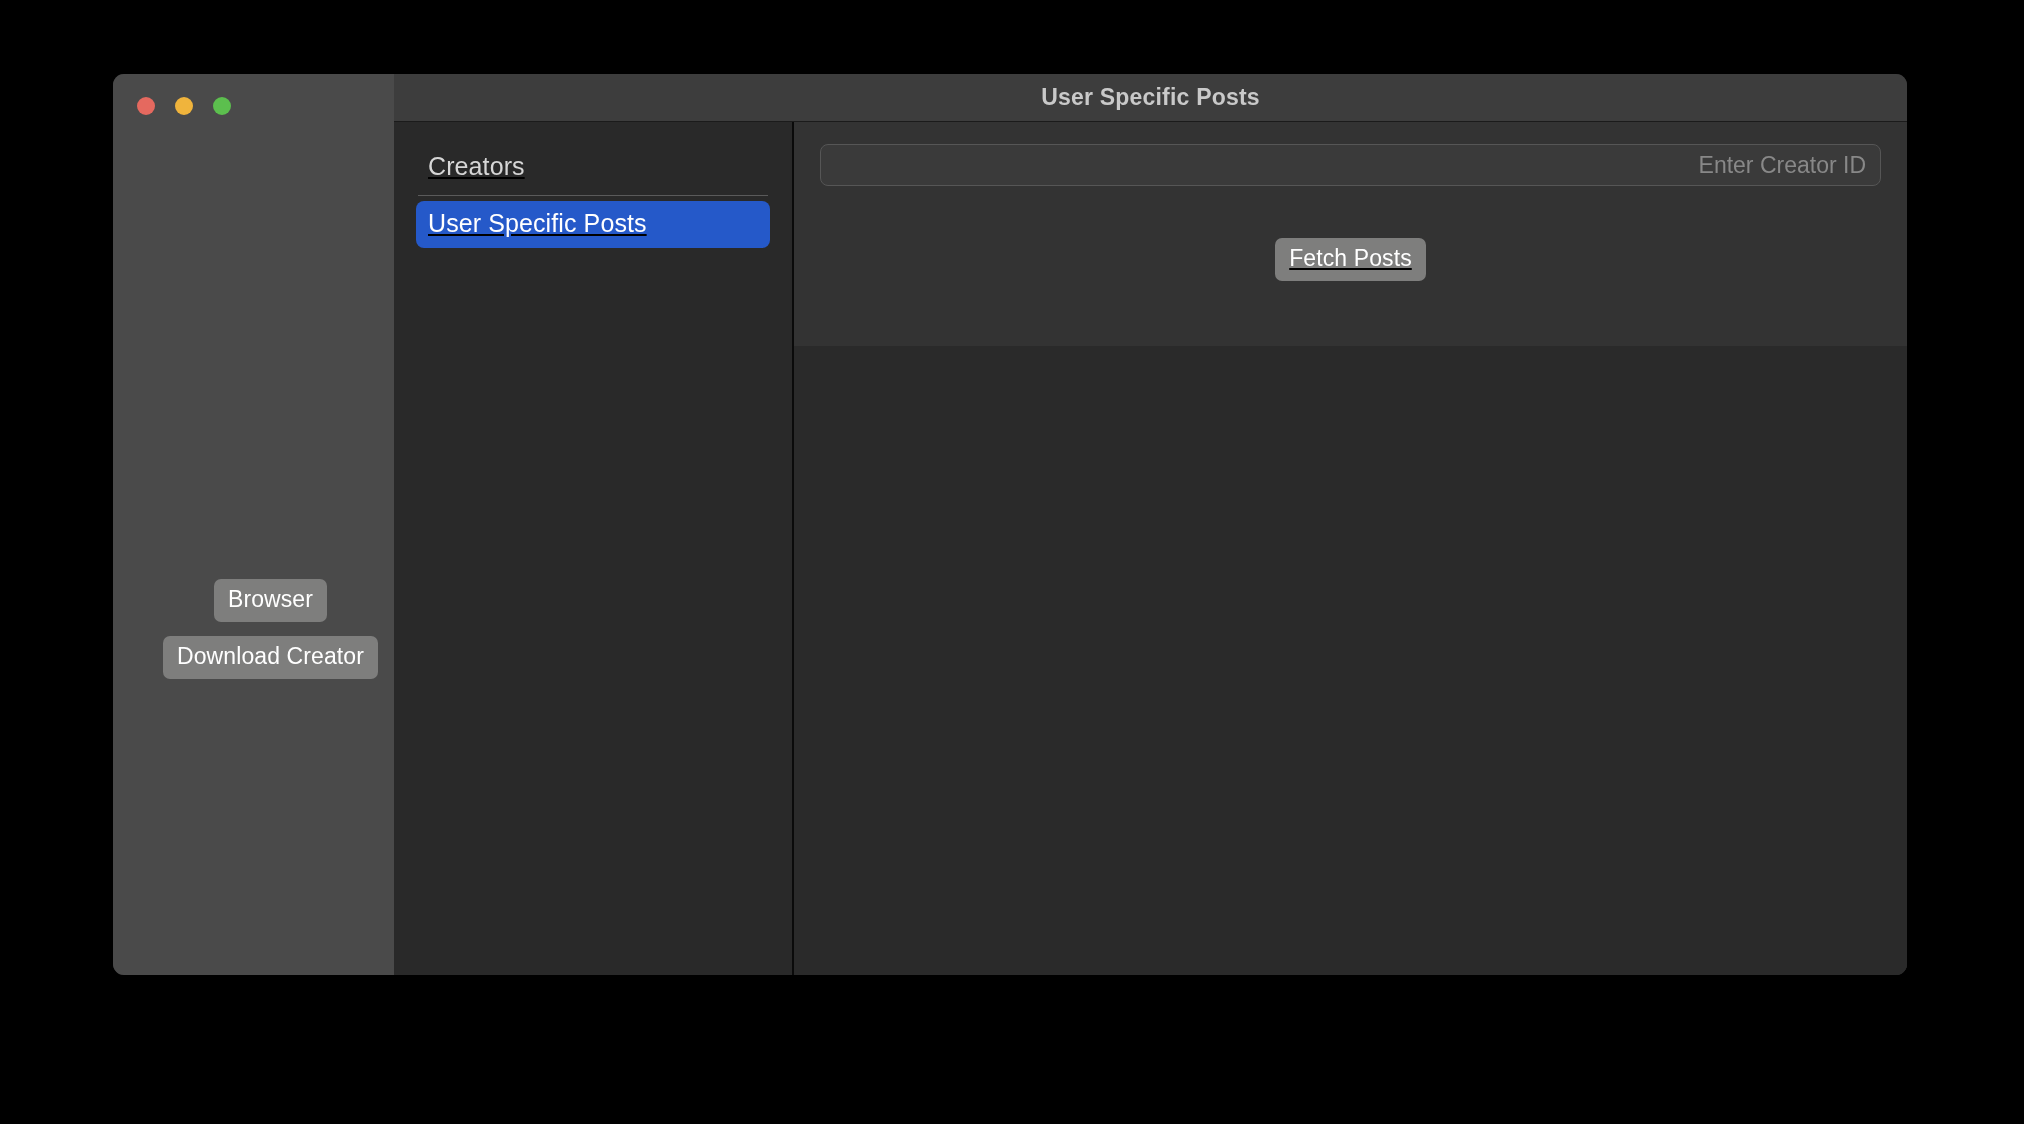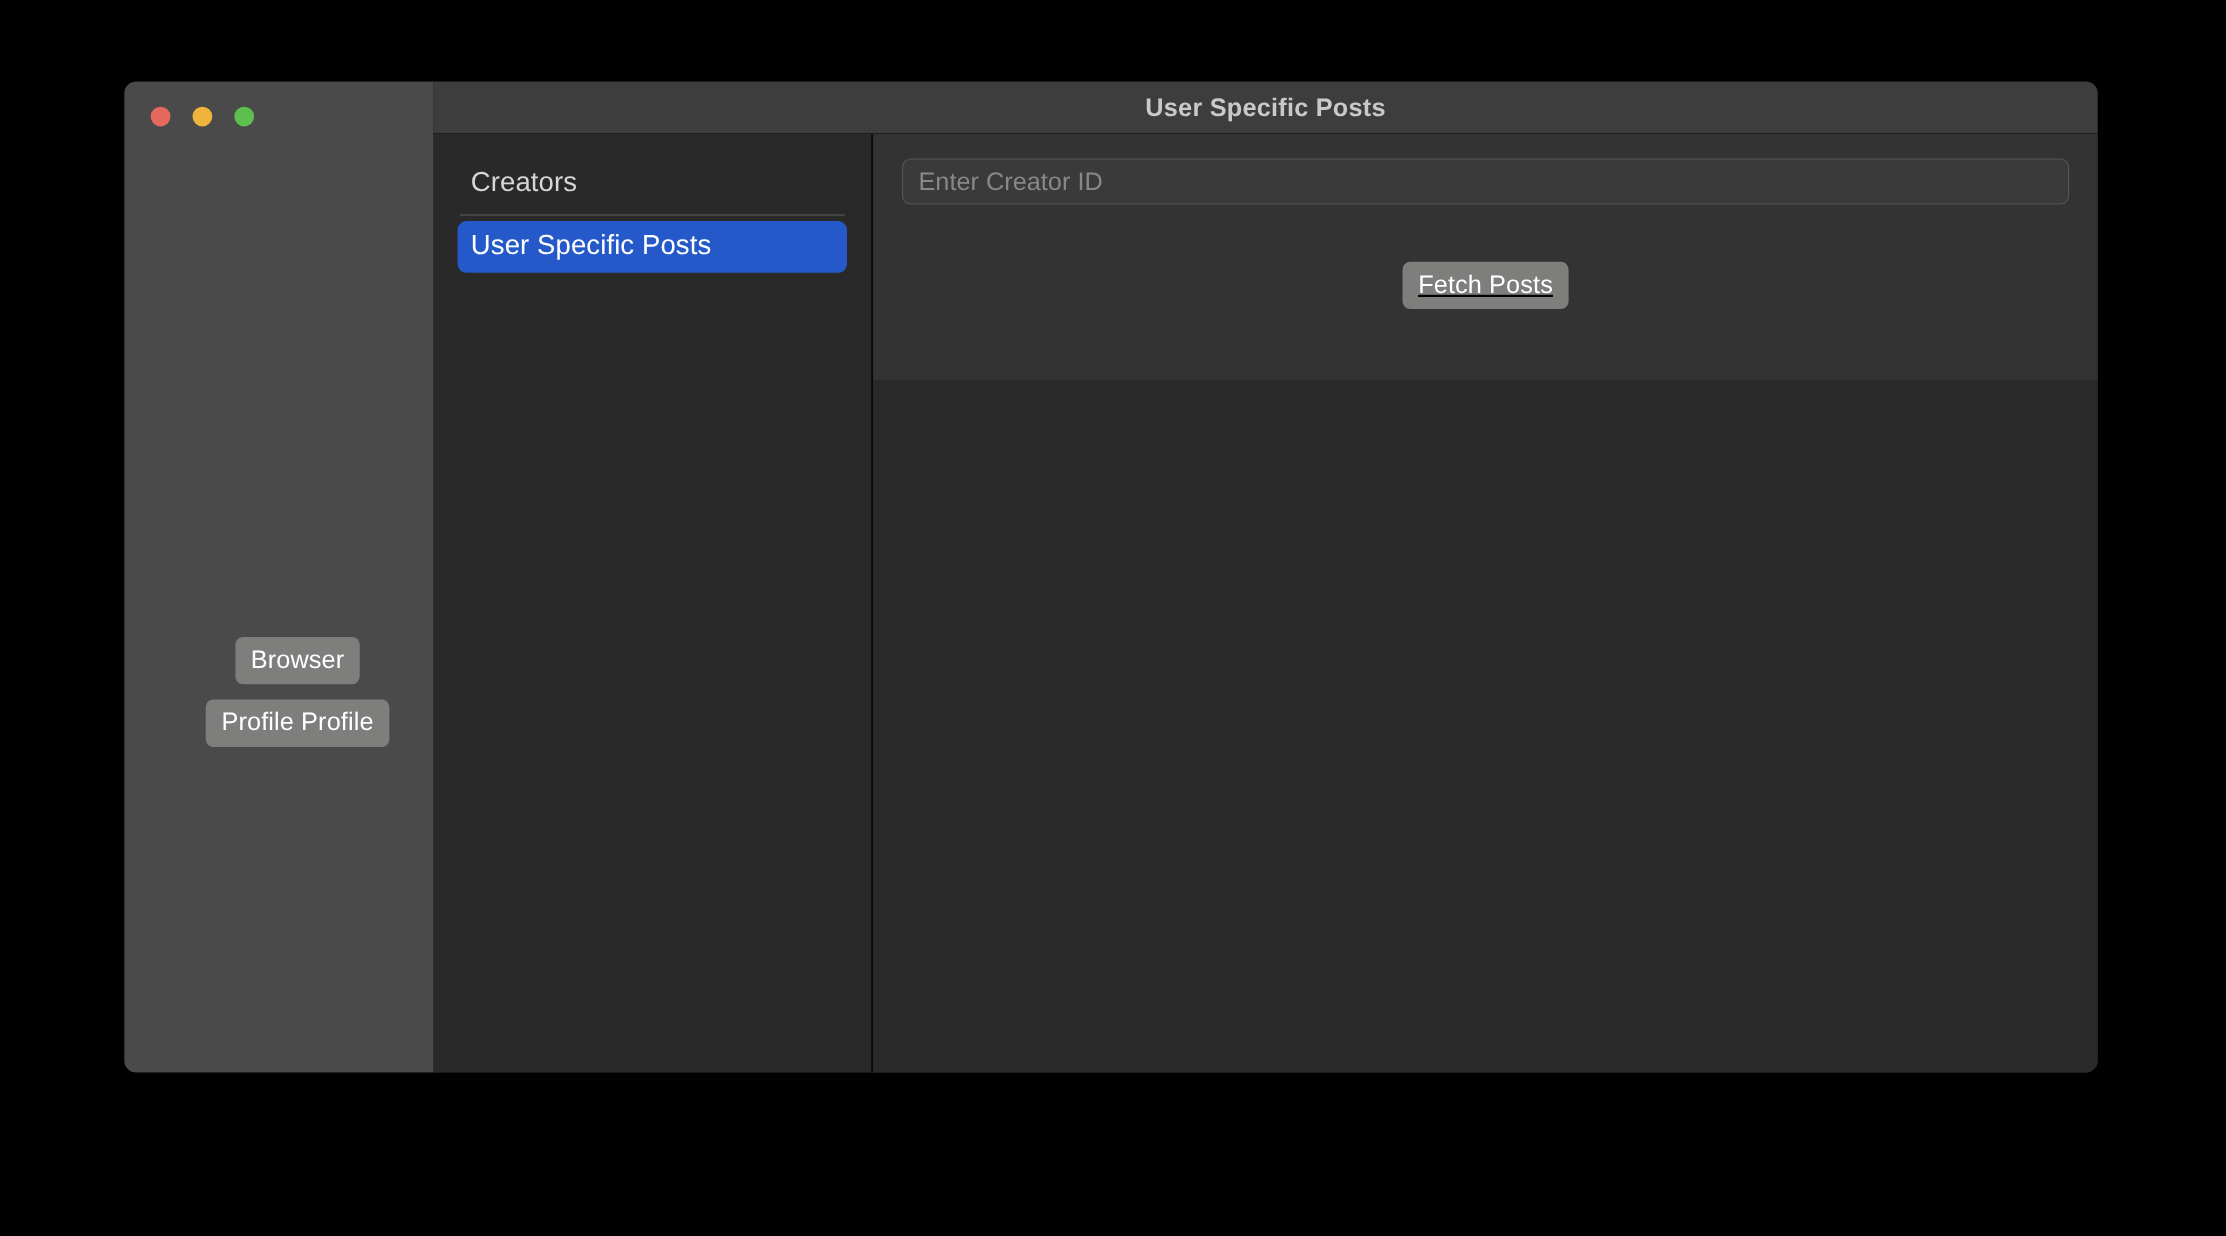--- a/index.html
+++ b/index.html
@@ -141,20 +141,21 @@
   
   #nav-sidebar {
     width: 400px;
     flex: 0 0 400px;
     background: #292929;
     border-right: 2px solid #0a0a0a;
     box-sizing: border-box;
     padding: 22px 22px 0 22px;
     display: flex;
     flex-direction: column;
+    text-decoration: underline;
   }
 
   .nav-item {
     font-family: "Liberation Sans", sans-serif;
     font-size: 25px;
     color: #d6d6d6;
     padding: 8px 12px 10px 12px;
     border-radius: 8px;
     cursor: default;
     white-space: nowrap;
@@ -194,20 +195,21 @@
     box-sizing: border-box;
     height: 42px;
     background: #3a3a3a;
     border: 1px solid #565656;
     border-radius: 8px;
     color: #e2e2e2;
     font-family: "Liberation Sans", sans-serif;
     font-size: 23px;
     padding: 0 14px;
     outline: none;
+    text-align: right;
   }
   #creator-id-input::placeholder {
     color: #888888;
     opacity: 1;
   }
 
   #fetch-row {
     margin-top: 52px;
     display: flex;
     justify-content: center;
@@ -234,21 +236,21 @@
         <span class="light close"></span>
         <span class="light min"></span>
         <span class="light max"></span>
       </div>
 
       <div id="left-buttons">
         <div class="left-btn-wrap" id="browser-wrap">
           <button class="gray-button">Browser</button>
         </div>
         <div class="left-btn-wrap" id="download-wrap">
-          <button class="gray-button">Profile Profile</button>
+          <button class="gray-button">Download Creator</button>
         </div>
       </div>
 
     </div>
 
     <div id="right-side">
 
       <div id="title-bar">
         <span id="title-text">User Specific Posts</span>
       </div>

